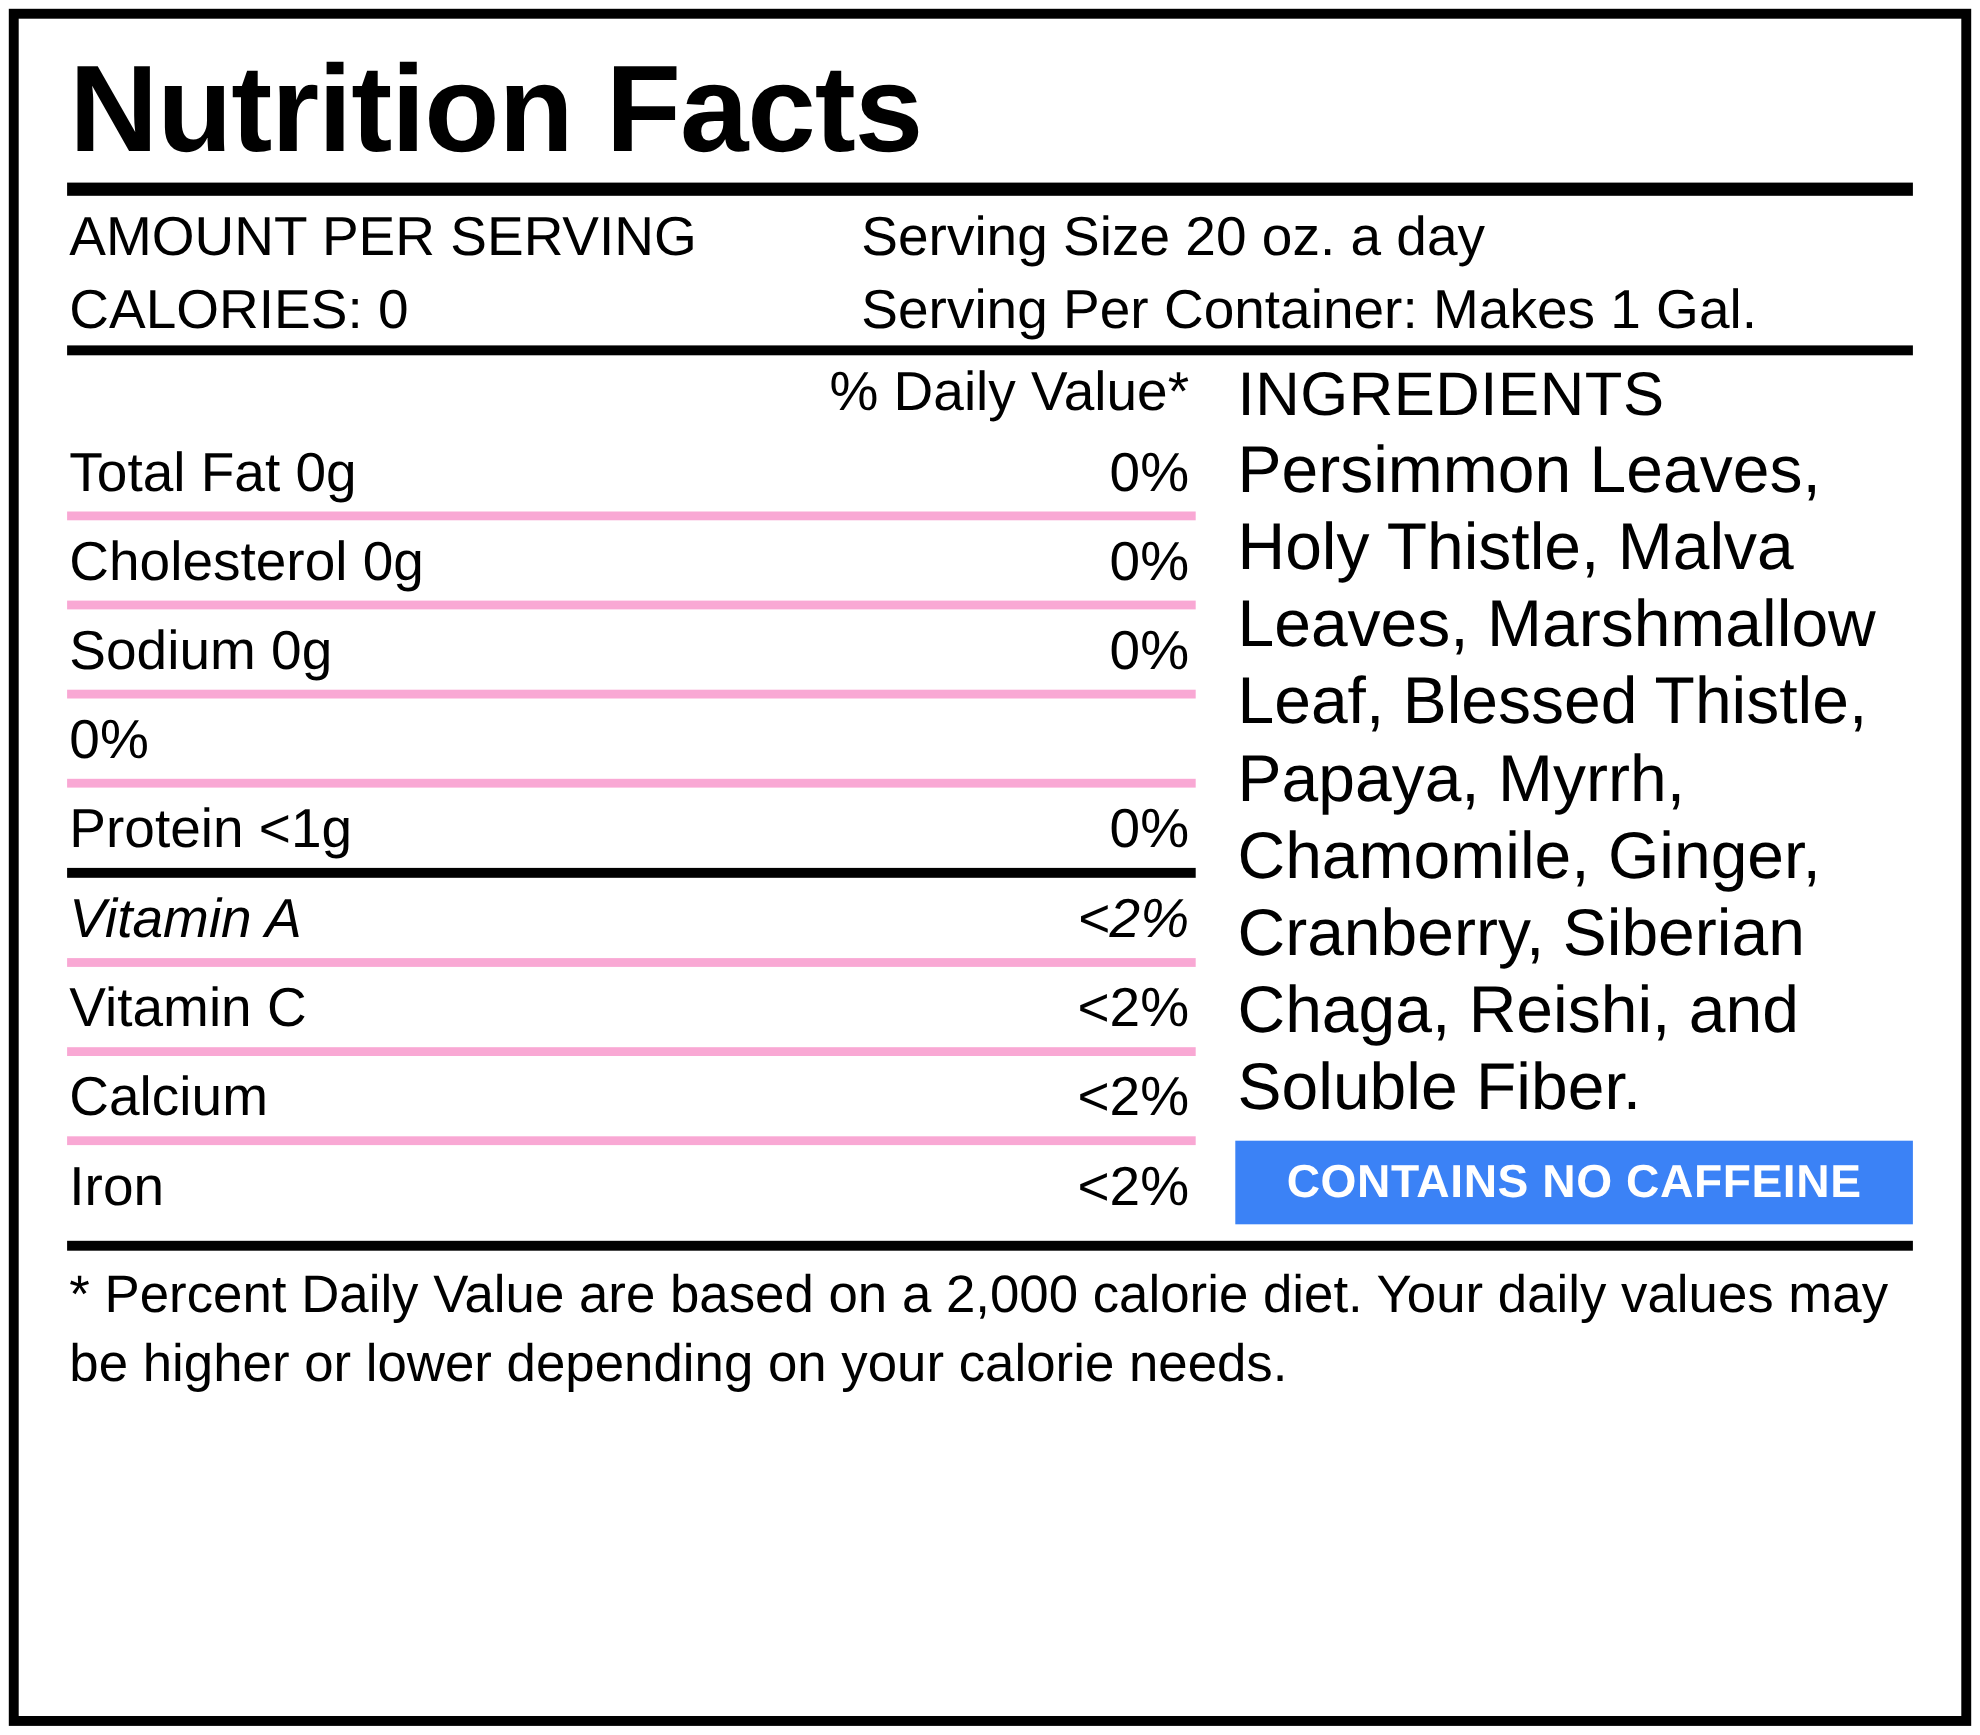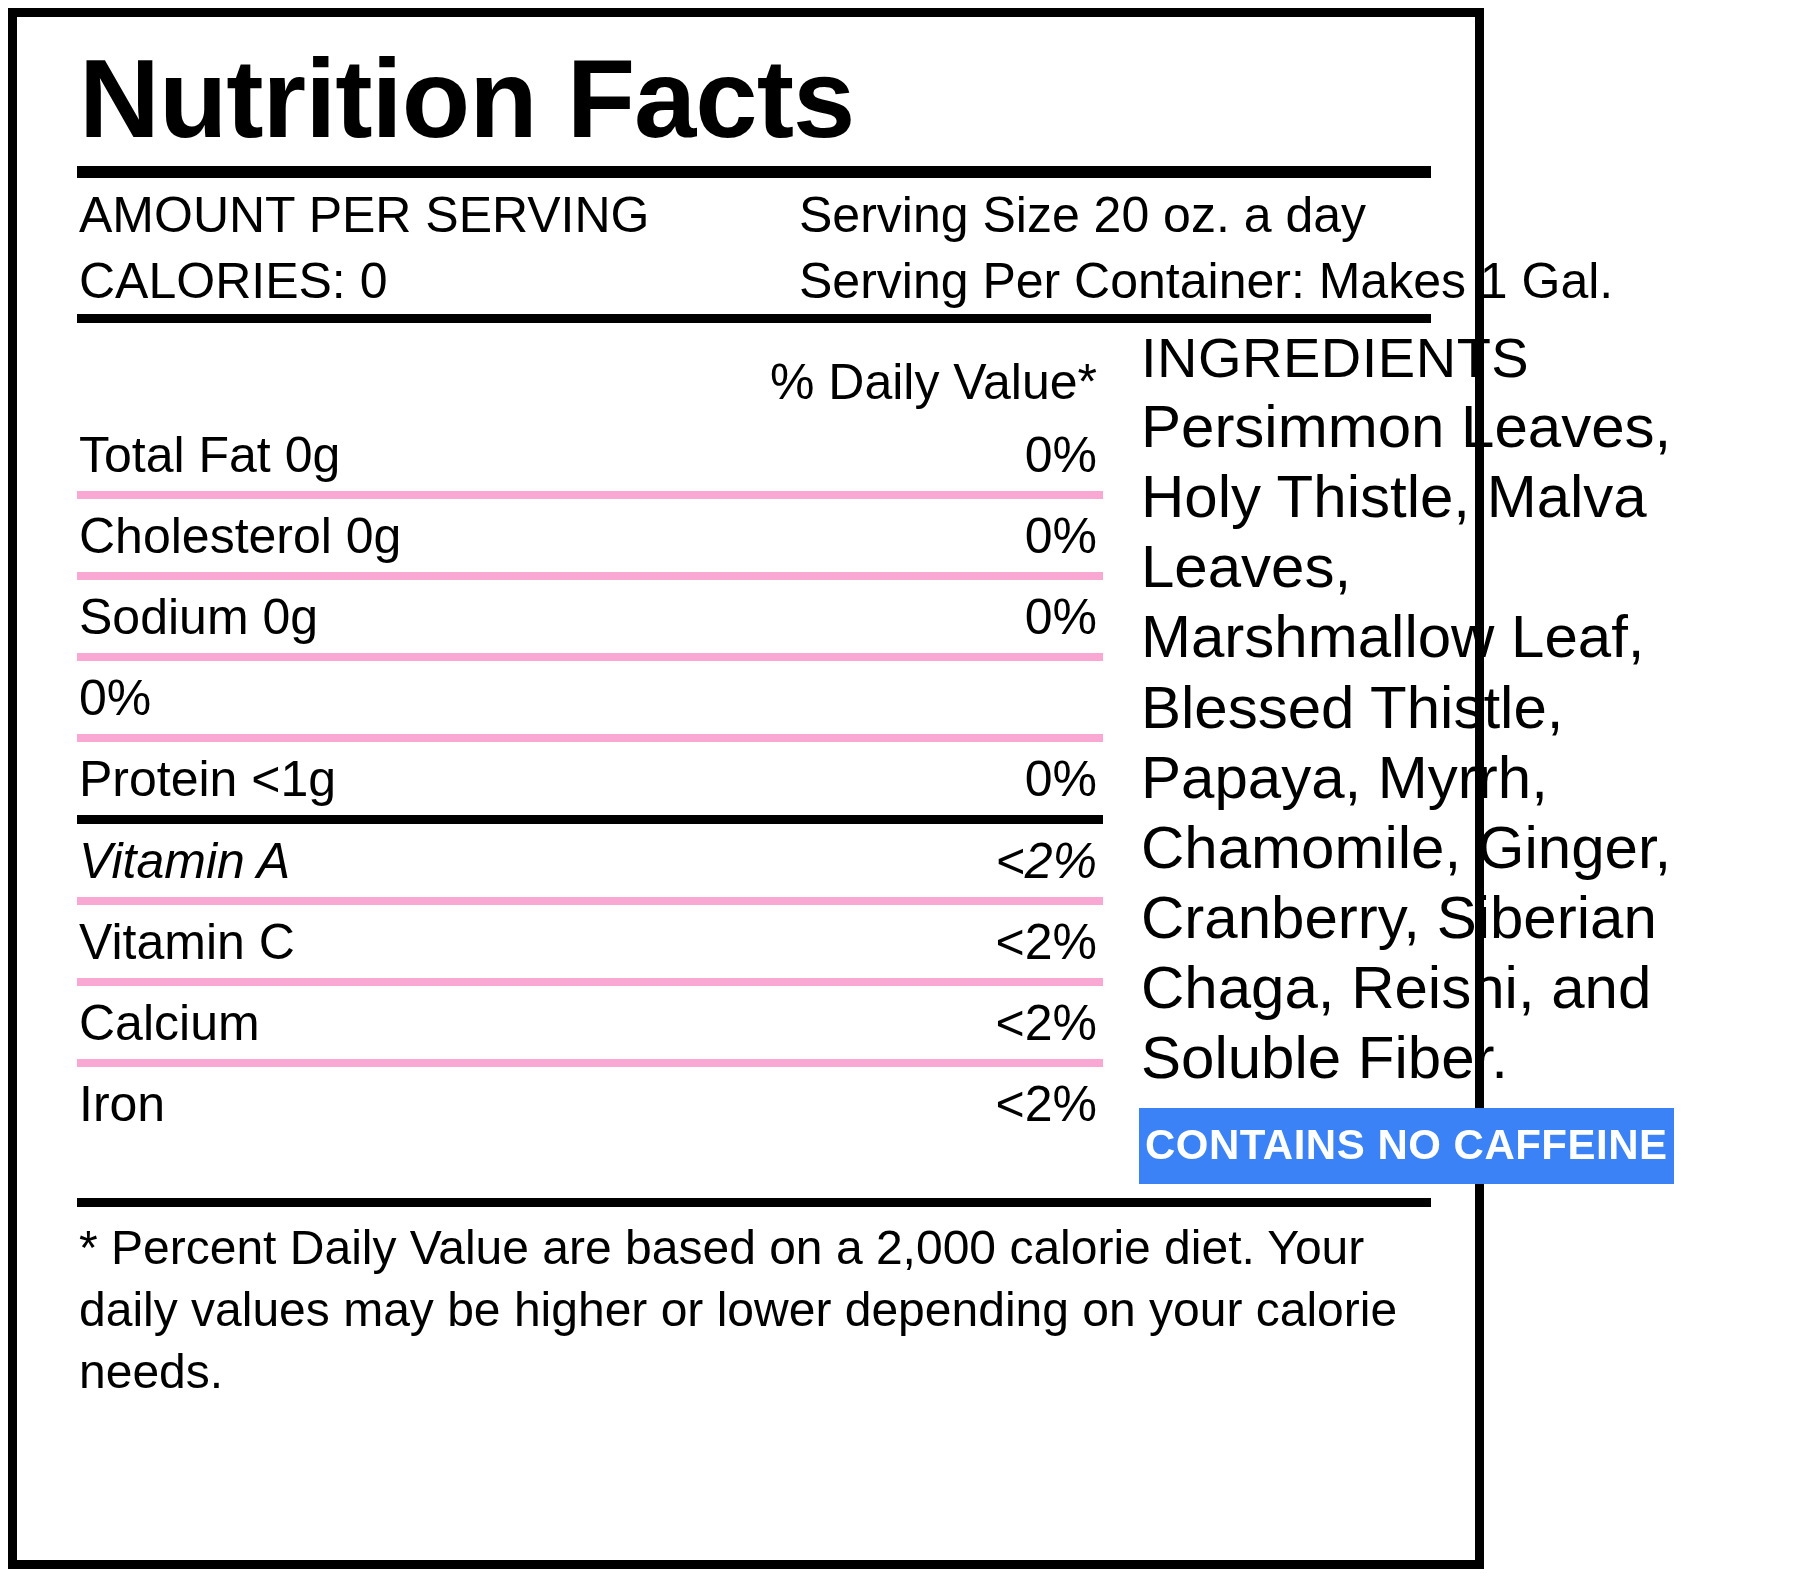--- a/index.html
+++ b/index.html
@@ -13,25 +13,25 @@
     font-family: "Liberation Sans", sans-serif;
     color: #000000;
     overflow: hidden;
   }
 
   .label {
     box-sizing: border-box;
     position: absolute;
     left: 8px;
     top: 8px;
-    width: 1476px;
+    width: 1784px;
     height: 1561px;
     border: 9px solid #000000;
     background: #ffffff;
-    padding: 10px 28px 10px 44px;
+    padding: 10px 28px 10px 28px;
   }
 
   .title {
     font-size: 112px;
     font-weight: bold;
     line-height: 1.08;
     letter-spacing: -1px;
     margin: 12px 0 0 18px;
   }
 
@@ -66,21 +66,20 @@
 
   .body-area {
     display: flex;
     margin: 0 16px;
   }
   .left-col {
     width: 1040px;
     flex: 0 0 1040px;
     padding-right: 14px;
     box-sizing: border-box;
-    margin-top: 26px;
   }
   .right-col {
     flex: 1 1 auto;
     padding-left: 18px;
     box-sizing: border-box;
   }
 
   .dv-header {
     text-align: right;
     font-size: 50px;

